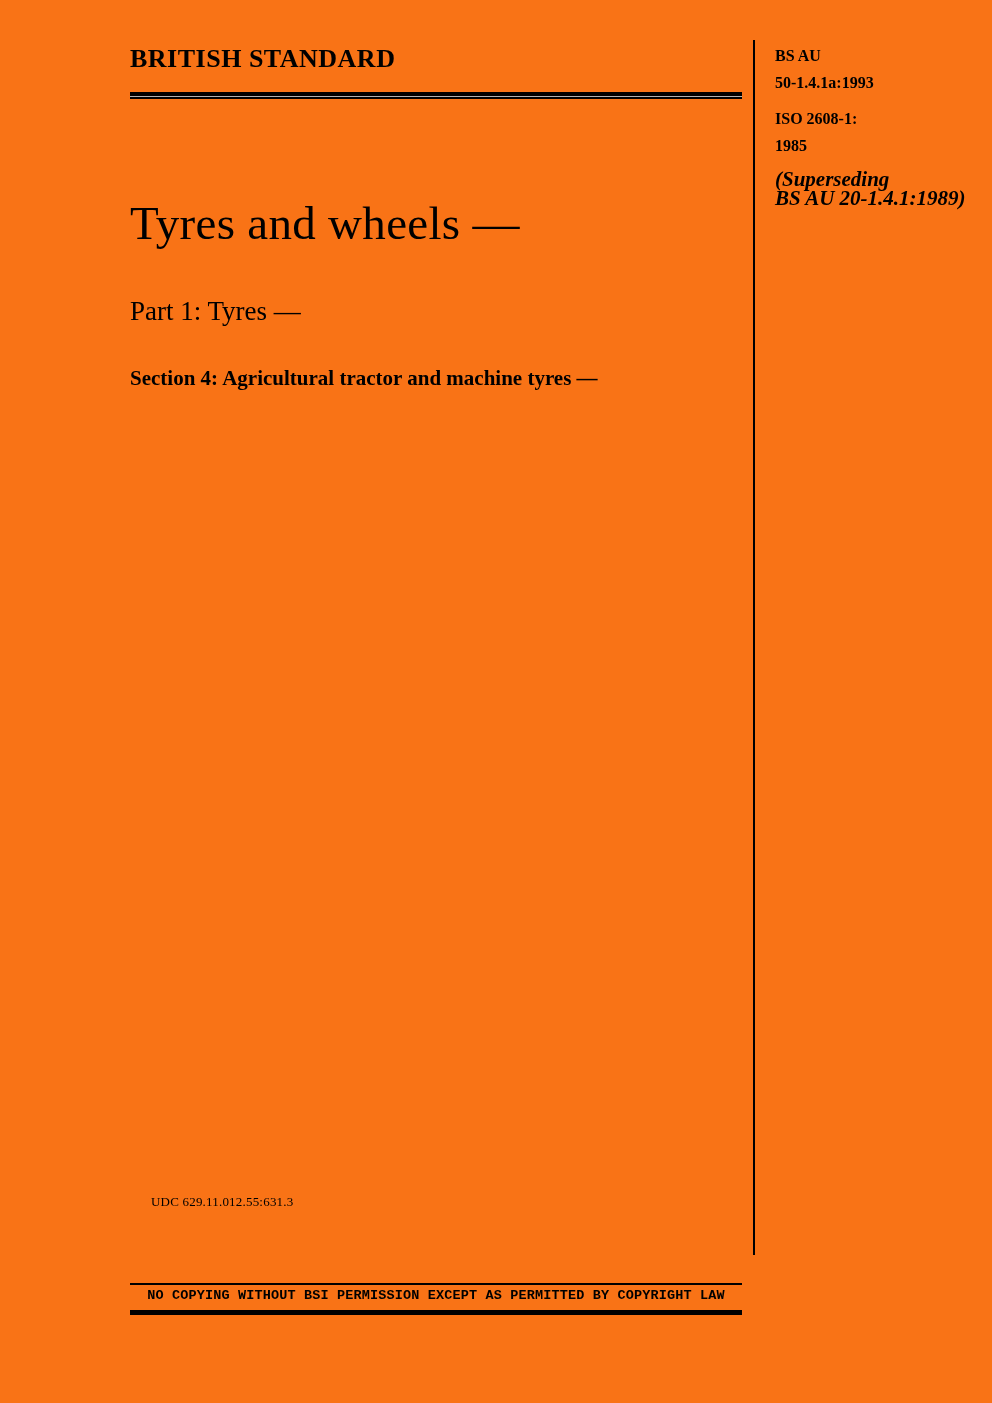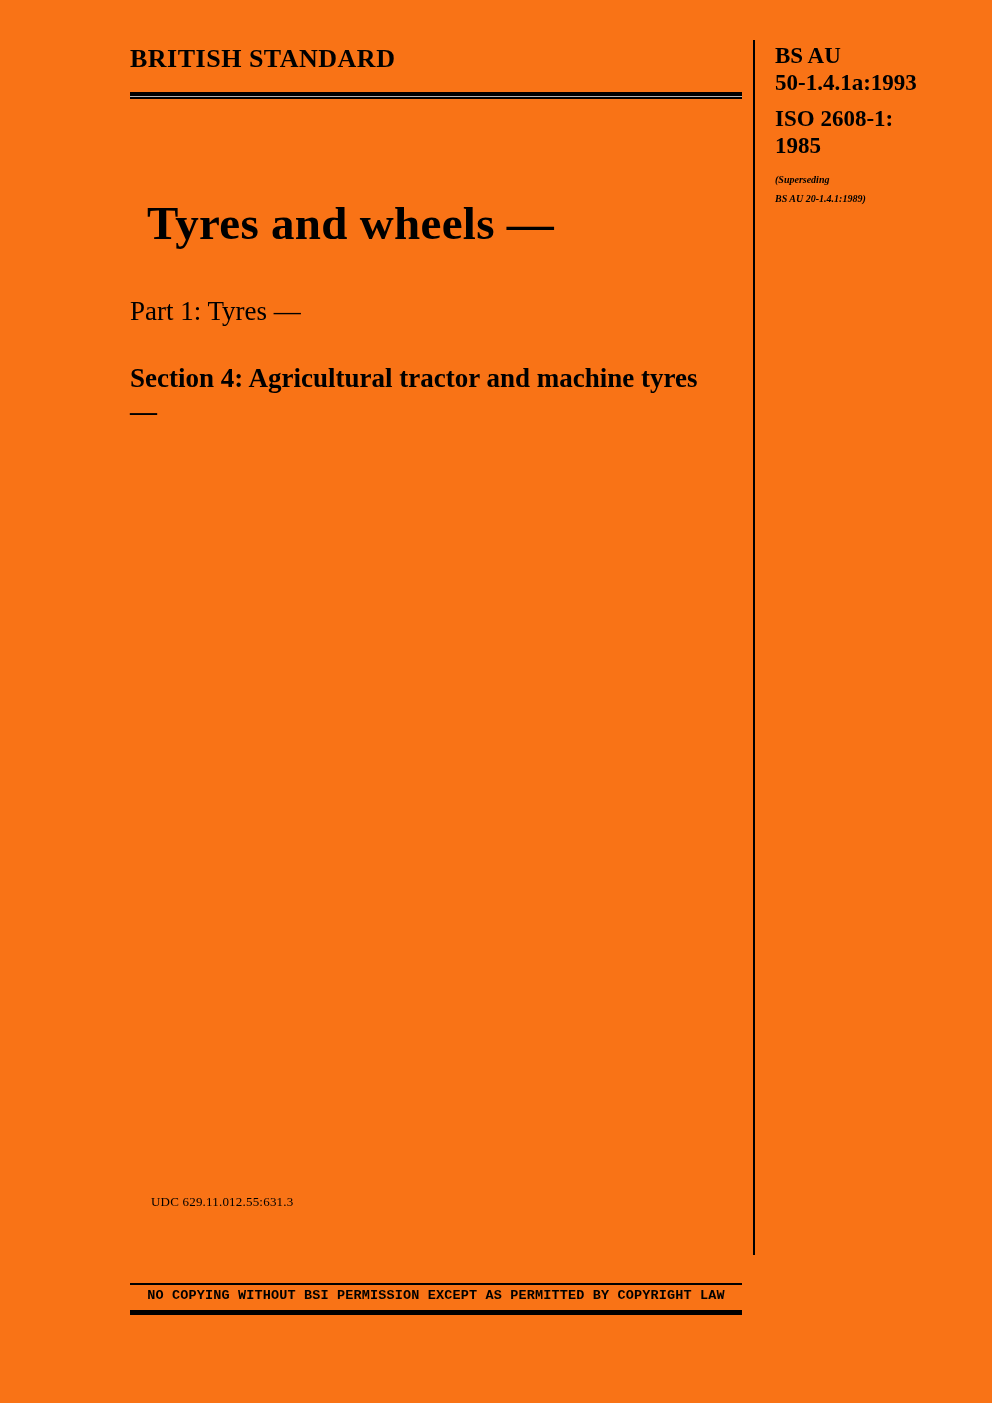--- a/index.html
+++ b/index.html
@@ -65,66 +65,65 @@
   
   .ref-block {
     position: absolute;
     left: 775px;
     top: 42px;
     width: 200px;
   }
   .ref-line {
     font-family: "Liberation Serif", serif;
     font-weight: bold;
-    font-size: 23px;
+    font-size: 16px;
     line-height: 27px;
   }
   .ref-gap {
     height: 9px;
   }
   .ref-superseding {
     margin-top: 11px;
     font-family: "Liberation Serif", serif;
     font-style: italic;
     font-weight: bold;
-    font-size: 10px;
+    font-size: 21px;
     line-height: 19px;
   }
 
   
   .title-main {
     position: absolute;
     left: 130px;
     top: 196px;
     width: 600px;
     font-family: "Liberation Serif", serif;
-    font-weight: bold;
+    font-weight: normal;
     font-size: 47px;
     line-height: 54px;
     letter-spacing: 0.3px;
-    margin-left: 17px;
   }
   .title-part {
     position: absolute;
     left: 130px;
     top: 294px;
     width: 600px;
     font-family: "Liberation Serif", serif;
     font-weight: normal;
     font-size: 27px;
     line-height: 34px;
   }
   .title-section {
     position: absolute;
     left: 130px;
     top: 362px;
     width: 600px;
     font-family: "Liberation Serif", serif;
     font-weight: bold;
-    font-size: 27px;
+    font-size: 21px;
     line-height: 33px;
   }
   .title-subsection {
     position: absolute;
     left: 130px;
     top: 462px;
     width: 600px;
     font-family: "Liberation Serif", serif;
     font-weight: bold;
     font-size: 26px;

